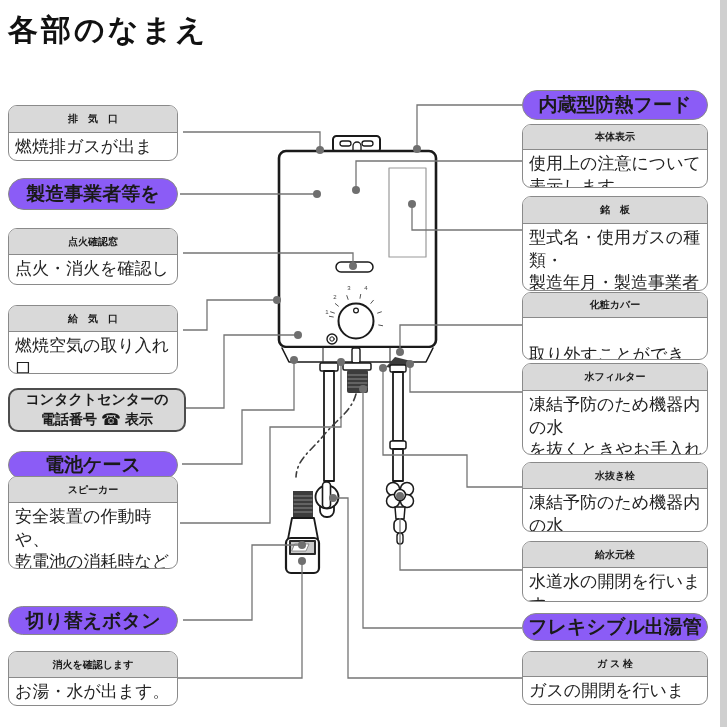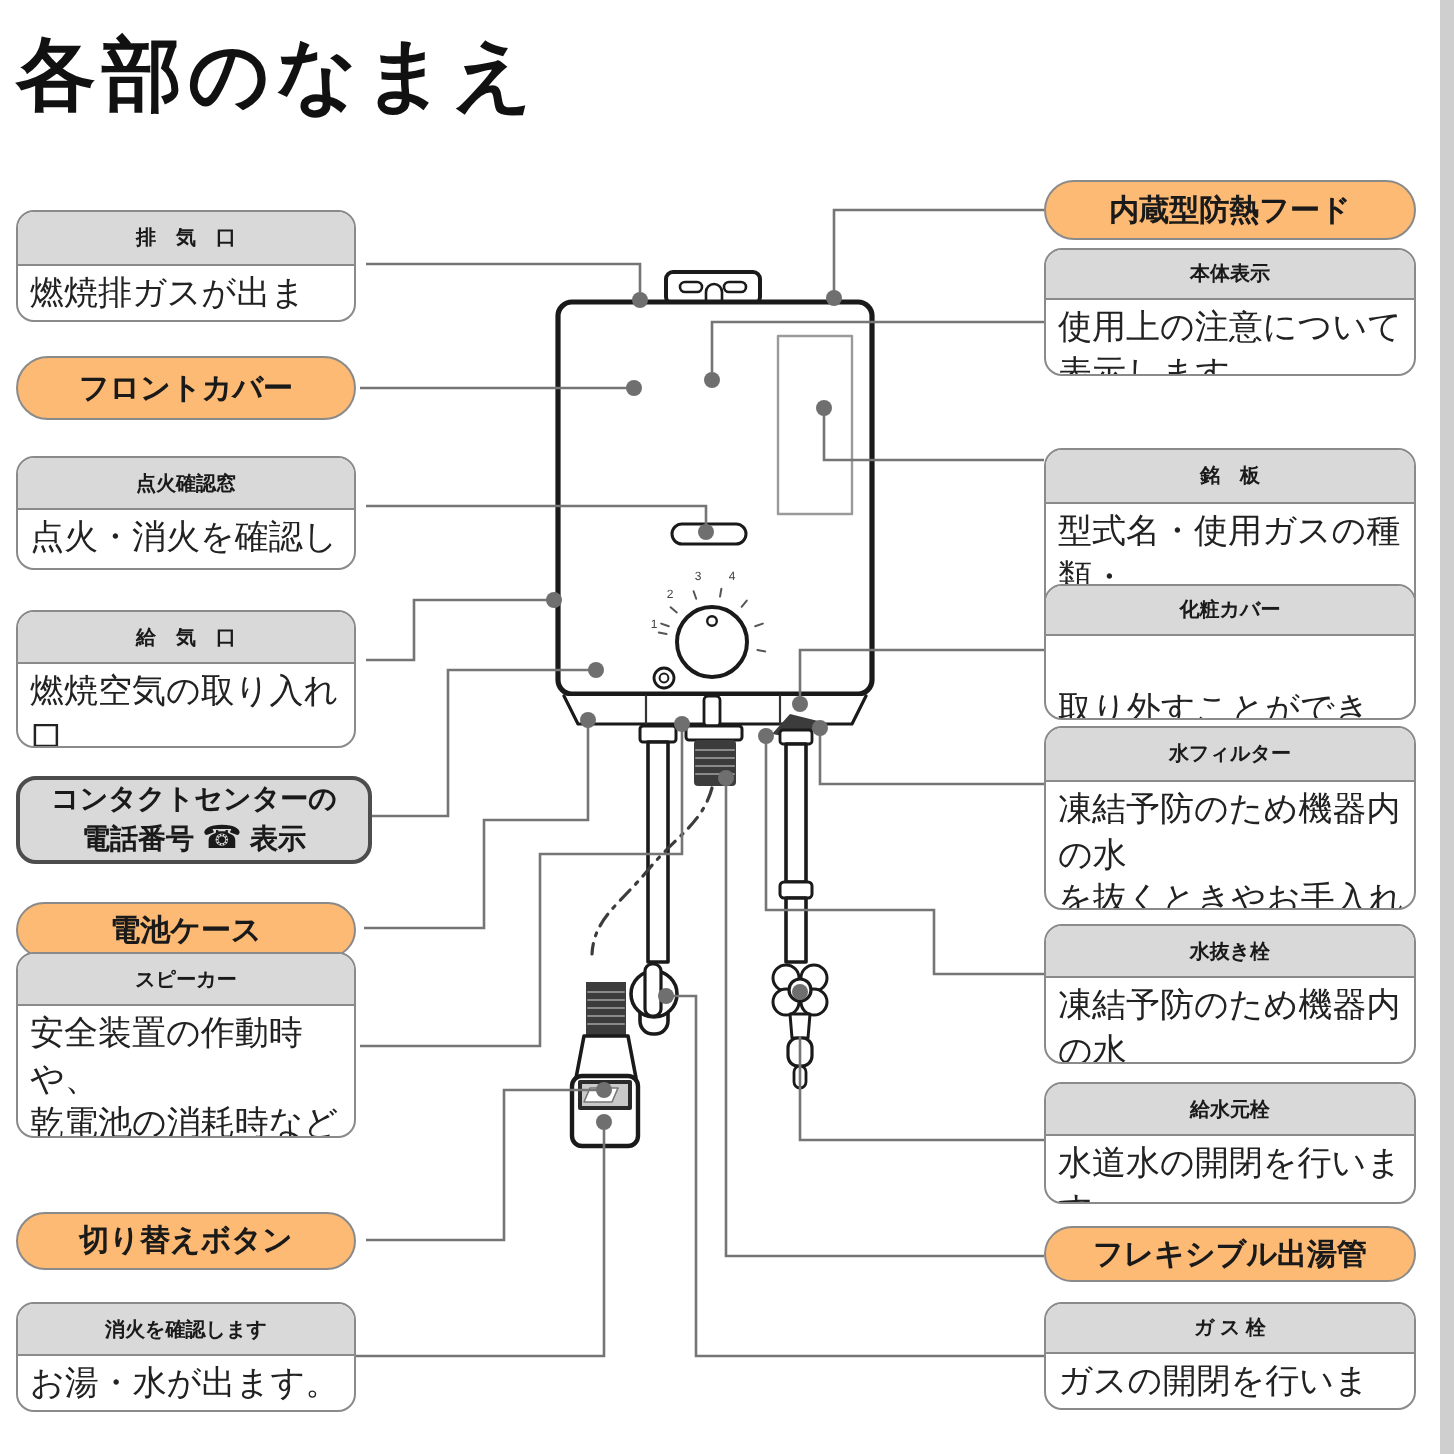--- a/index.html
+++ b/index.html
@@ -1,29 +1,29 @@
 <!DOCTYPE html>
 <html><head>
 <meta charset="utf-8">
 <style>
   html,body{margin:0;padding:0;background:#fff;}
   body{width:727px;height:727px;overflow:hidden;position:relative;
        font-family:"Liberation Sans","DejaVu Sans",sans-serif;color:#1a1a1a;}
   .stage{position:absolute;left:0;top:0;width:727px;height:727px;}
   svg.diagram{position:absolute;left:0;top:0;z-index:1;}
-  .page-title{position:absolute;left:8px;top:10px;z-index:2;font-size:40px;
+  .page-title{position:absolute;left:8px;top:10px;z-index:2;font-size:30px;
        font-weight:bold;letter-spacing:3px;color:#111;}
   .lbl{position:absolute;z-index:2;box-sizing:border-box;}
   .card{border:1.6px solid #8a8a8a;border-radius:9px;background:#fff;overflow:hidden;}
   .card .hd{background:#d9d9d9;border-bottom:1.6px solid #8a8a8a;font-weight:bold;
        text-align:center;font-size:10px;display:flex;align-items:center;justify-content:center;}
   .card .bd{padding:3px 5px 2px 6px;font-size:17px;line-height:1.33;white-space:pre-line;color:#222;}
   .card .note{display:block;text-align:right;white-space:nowrap;}
-  .pill{background:#fdba74;border:1.6px solid #8a8a8a;border-radius:17px;font-weight:bold;
-       font-size:15px;display:flex;align-items:center;justify-content:center;}
+  .pill{background:#8b5cf6;border:1.6px solid #8a8a8a;border-radius:17px;font-weight:bold;
+       font-size:19px;display:flex;align-items:center;justify-content:center;}
   .contact{background:#d9d9d9;border:2.6px solid #4d4d4d;border-radius:10px;font-weight:bold;
        font-size:14px;line-height:1.35;display:flex;flex-direction:column;
        align-items:center;justify-content:center;}
   .contact .row{display:flex;align-items:center;justify-content:center;gap:4px;text-align:center;}
   .contact .phone{font-size:16px;}
   .edge-right{position:absolute;right:0;top:0;width:7px;height:727px;background:#cfcfcf;z-index:3;}
   
   .L{left:8px;width:170px;}
   .R{left:522px;width:186px;}
 </style>
@@ -180,21 +180,21 @@
   </svg>
 
   <div class="page-title">各部のなまえ</div>
 
   <div class="lbl card L" style="top:105px;height:56px;">
     <div class="hd" style="height:26px;">排　気　口</div>
     <div class="bd">燃焼排ガスが出ます。</div>
   </div>
 
   <div class="lbl pill L" style="top:178px;height:32px;">
-    <span>フロントカバー</span>
+    <span>製造事業者等を</span>
   </div>
 
   <div class="lbl card L" style="top:228px;height:57px;">
     <div class="hd" style="height:25px;">点火確認窓</div>
     <div class="bd">点火・消火を確認します。</div>
   </div>
 
   <div class="lbl card L" style="top:305px;height:69px;">
     <div class="hd" style="height:25px;">給　気　口</div>
     <div class="bd">燃焼空気の取り入れ口
@@ -233,21 +233,21 @@
   <div class="lbl pill R" style="top:90px;height:30px;">
     <span>内蔵型防熱フード</span>
   </div>
 
   <div class="lbl card R" style="top:124px;height:64px;">
     <div class="hd" style="height:24px;">本体表示</div>
     <div class="bd">使用上の注意について
 表示します。</div>
   </div>
 
-  <div class="lbl card R" style="top:196px;height:95px;margin-top:28px;">
+  <div class="lbl card R" style="top:196px;height:95px;">
     <div class="hd" style="height:26px;">銘　板</div>
     <div class="bd">型式名・使用ガスの種類・
 製造年月・製造事業者等を
 表示しています。</div>
   </div>
 
   <div class="lbl card R" style="top:292px;height:68px;">
     <div class="hd" style="height:24px;">化粧カバー</div>
     <div class="bd">
       <span>取り外すことができます。</span>

